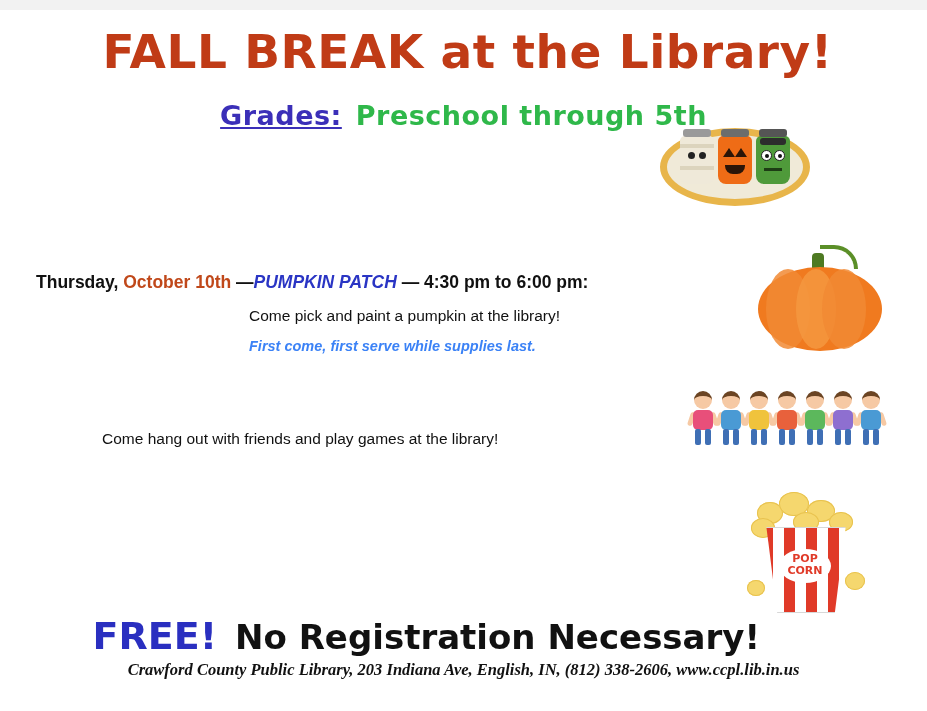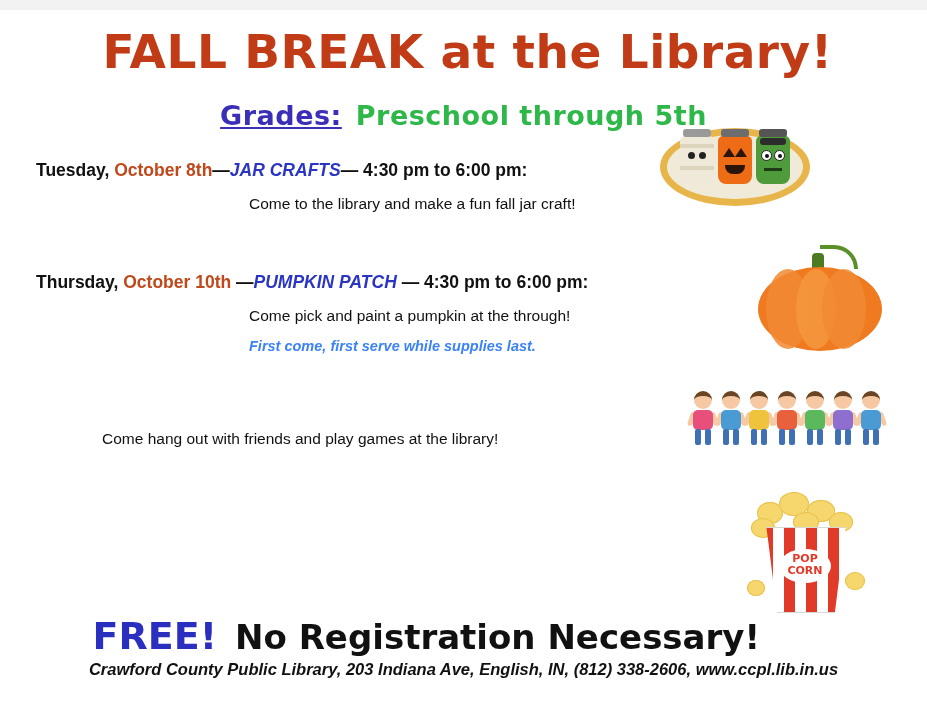--- a/index.html
+++ b/index.html
@@ -139,21 +139,21 @@
     margin-left: 18px;
   }
 
   
   .footer {
     position: absolute;
     top: 660px;
     left: 0;
     width: 927px;
     text-align: center;
-    font-family: Liberation Sans, sans-serif;
+    font-family: Liberation Serif, serif;
     font-size: 16.5px;
     font-weight: bold;
     font-style: italic;
     color: #111111;
     white-space: nowrap;
   }
 
   
   .art { position: absolute; text-decoration: underline; }
 
@@ -301,28 +301,24 @@
 <div class="flyer">
 
   <div class="top-strip"></div>
 
   <div class="title">FALL BREAK at the Library!</div>
 
   <div class="grades-line">
     <span class="grades-label">Grades:</span><span class="grades-value">Preschool  through  5th</span>
   </div>
 
-  <div class="event" style="top:160px;">
-    <div class="event-head"><span>Tuesday, </span><span class="date-part">October 8th</span><span>—</span><span class="type-part">JAR CRAFTS</span><span>— </span><span>4:30 pm to 6:00 pm:</span></div>
-    <div class="event-desc indent-1">Come to the library and make a fun fall jar craft!</div>
-  </div>
 
   <div class="event" style="top:272px;">
     <div class="event-head"><span>Thursday, </span><span class="date-part">October 10th</span><span> —</span><span class="type-part">PUMPKIN PATCH</span><span> — </span><span>4:30 pm to 6:00 pm:</span></div>
-    <div class="event-desc indent-2">Come pick and paint a pumpkin at the through!</div>
+    <div class="event-desc indent-2">Come pick and paint a pumpkin at the library!</div>
     <div class="event-note indent-2">First come, first serve while supplies last.</div>
   </div>
 
   <div class="event" style="top:416px;">
     <div class="event-desc indent-3">Come hang out with friends and play games at the library!</div>
   </div>
 
 
   <div class="free-line">
     <span class="free-word">FREE!</span><span class="noreg-word">No Registration Necessary!</span>

